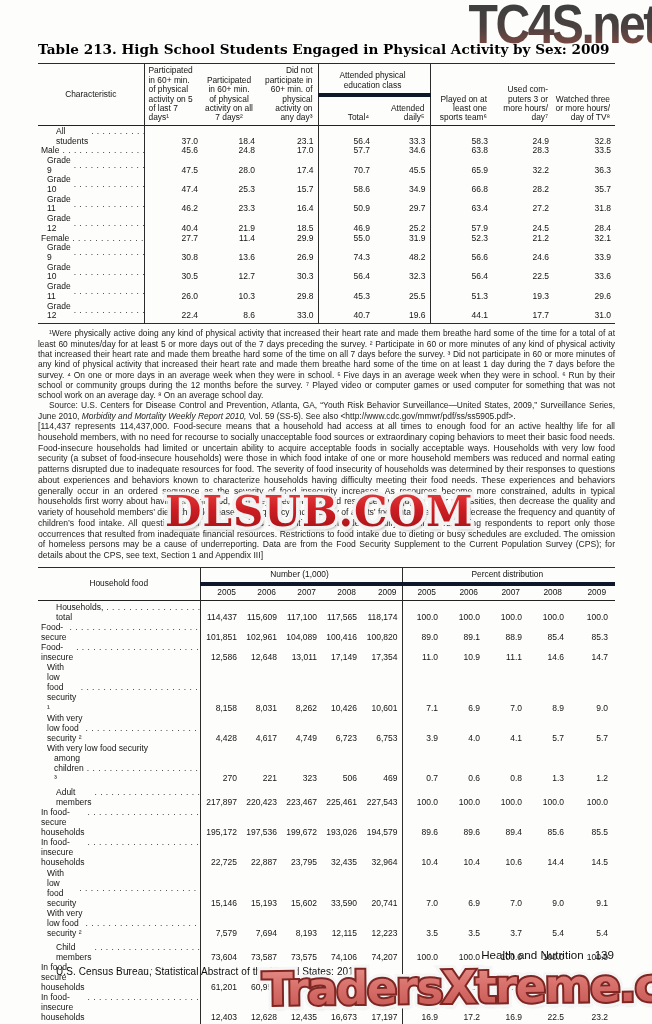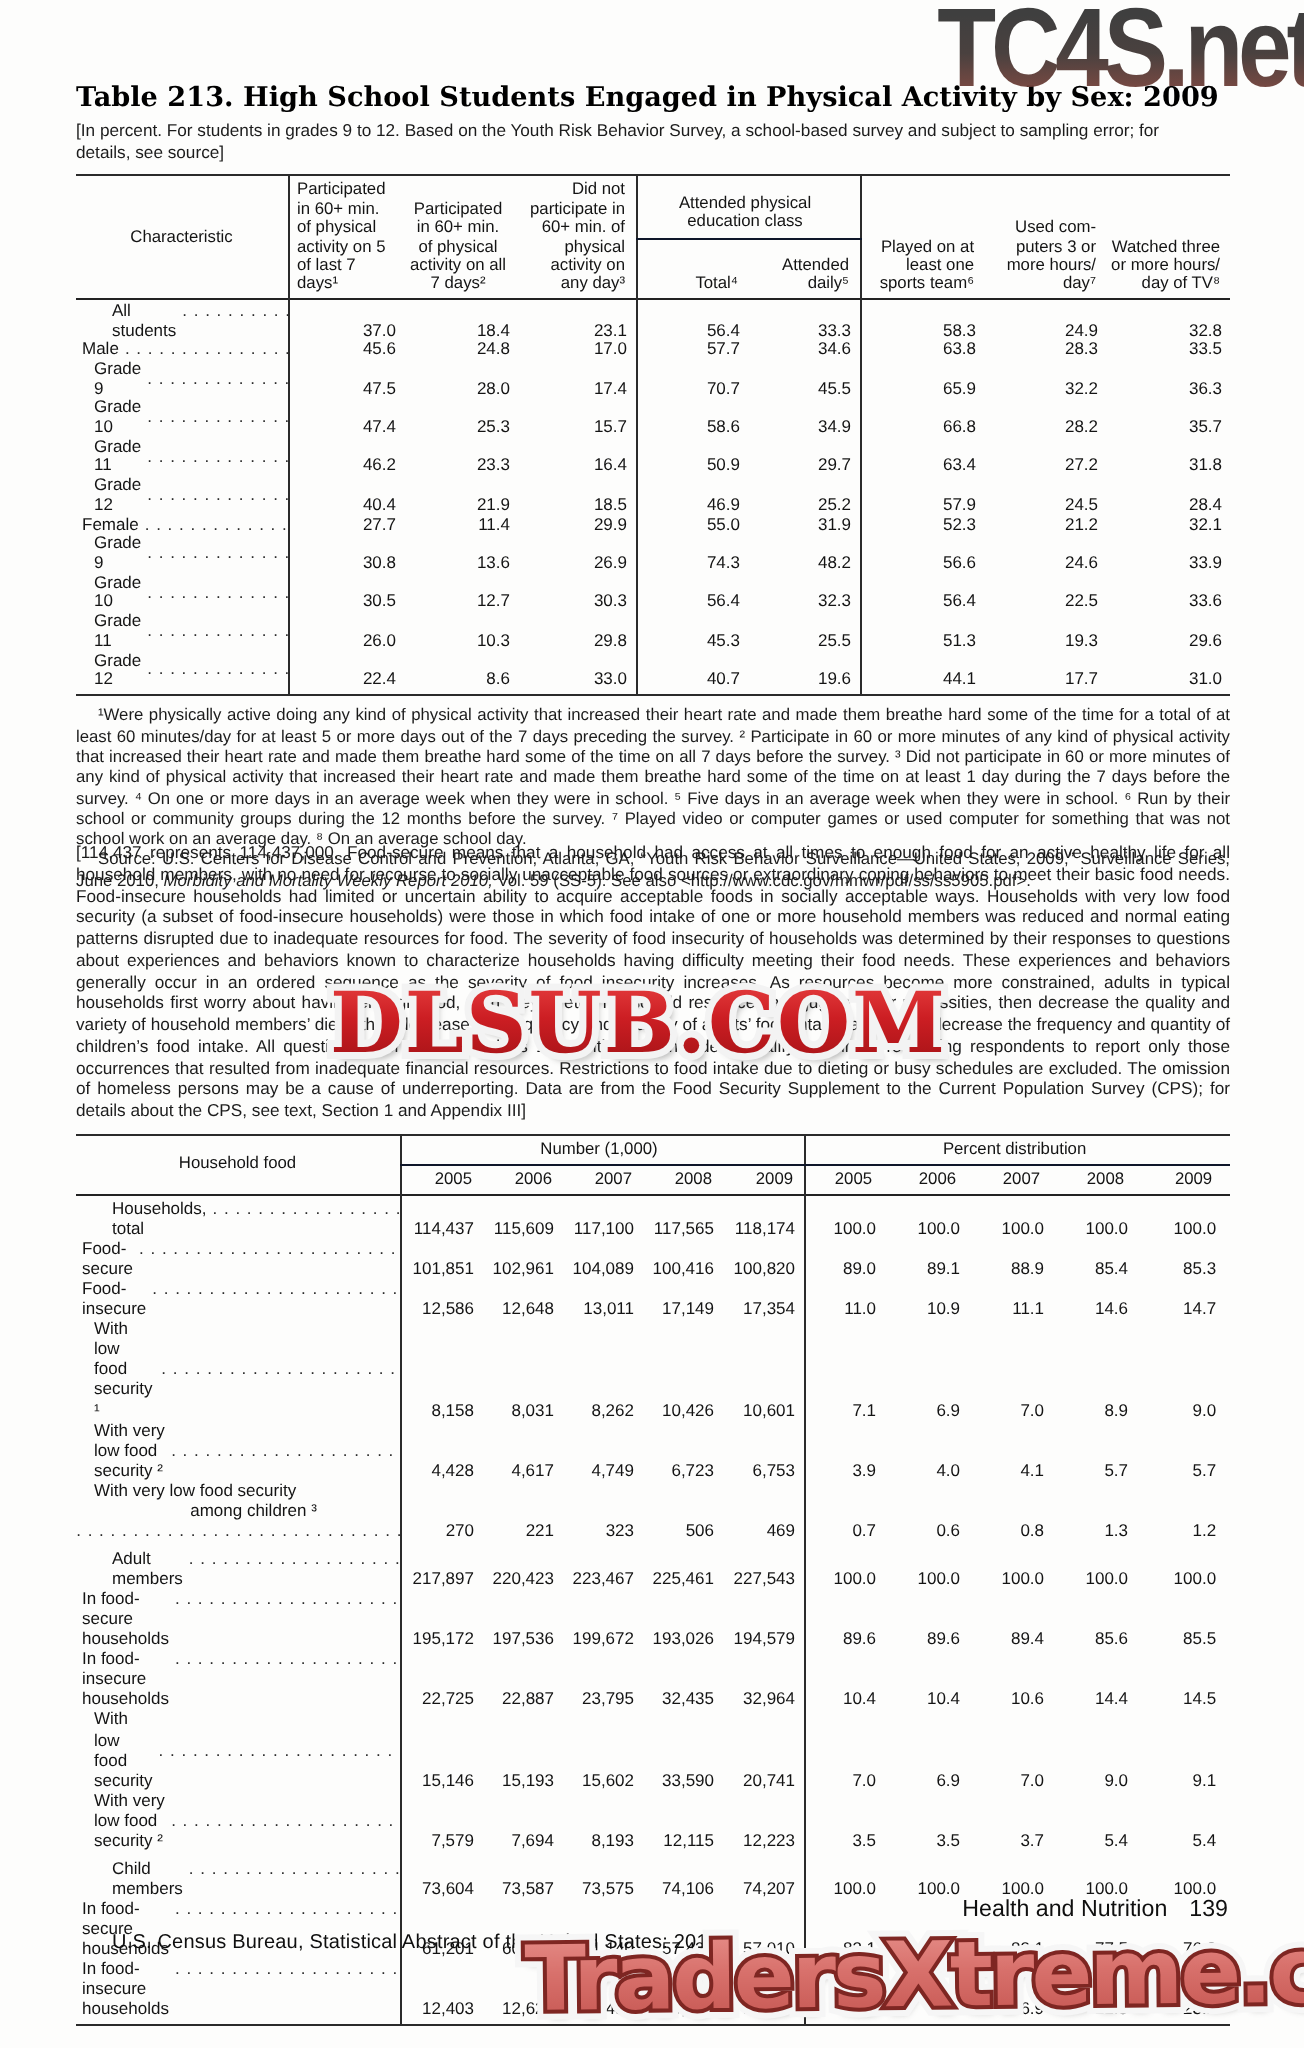--- a/index.html
+++ b/index.html
@@ -31,40 +31,40 @@
     margin-top:6px; font-size:8.5px; color:#141414;
     border-top:1px solid #2b2b2b; border-bottom:1px solid #2b2b2b;
   }
   .t th, .t td { padding:0; font-weight:normal; }
   .t thead { border-bottom:1.5px solid #222; }
   .t thead th { font-size:8.4px; line-height:9.4px; vertical-align:bottom; padding:2px 5px 2px 2px; }
   .t thead th.char { vertical-align:middle; text-align:center; padding:2px; }
   .t thead th.hl { text-align:left;  padding-left:4px; }
   .t thead th.hc { text-align:center; }
   .t thead th.hr { text-align:right; }
-  .t thead th.span2 { text-align:center; border-bottom:1px solid #0f172a; padding-bottom:3px; }
+  .t thead th.span2 { text-align:center; border-bottom:4px solid #0f172a; padding-bottom:3px; }
   .t tbody td { vertical-align:bottom; line-height:9.7px; }
   .t214 tbody td { line-height:10.1px; }
   .t tbody tr:first-child td { padding-top:1px; }
   .t tbody tr:last-child  td { padding-bottom:2.5px; }
   .t tbody tr.gap td { padding-top:3.5px; }
   .vl { border-left:1px solid #2b2b2b; }
   .b  { font-weight:bold; }
 
   td.num, td.pct { text-align:right; padding-right:4px; white-space:nowrap; }
   td.pct { padding-right:7px; }
   .t213 td.num { padding-right:4px; }
   th.year { text-align:right; padding:1px 6px 2px 0; }
   th.year.py { padding-right:9px; }
 
   td.lbl .lr { display:flex; align-items:baseline; padding-left:3px; overflow:hidden; }
   td.lbl.ind1 .lr { padding-left:9px;align-items:center; }
   td.lbl.ind2 .lr { padding-left:18px; }
   td.lbl .lr.l2 { padding-left:16px; }
-  td.lbl.ind1 .lr.l2 { padding-left:16px;flex-direction:column; }
+  td.lbl.ind1 .lr.l2 { padding-left:16px; }
   .dots { flex:1 1 auto; overflow:hidden; white-space:nowrap; padding-left:3px; color:#2a2a2a; letter-spacing:0.5px; }
 
   
   .footer-right { position:absolute; right:38px; top:948px; font-size:11.6px; color:#0f0f0f; display:flex; gap:11px; }
   .credit { position:absolute; left:56px; top:966px; font-size:10px; color:#0f0f0f; letter-spacing:0.1px; }
 
   
   .wm-top {
     position:absolute; top:-9px; right:-5px; z-index:30;
     font-family:"Liberation Sans", sans-serif; font-weight:bold;
@@ -92,21 +92,20 @@
 </style>
 </head>
 <body>
 
 <div class="page">
 
   <div class="wm-top">TC4S.net</div>
 
   <div class="s213">
     <div class="title">Table 213. High School Students Engaged in Physical Activity by Sex: 2009</div>
-    <div class="note">[In percent. For students in grades 9 to 12. Based on the Youth Risk Behavior Survey, a school-based survey and subject to sampling error; for details, see source]</div>
 
     <table class="t t213">
       <colgroup>
         <col style="width:106px">
           <col style="width:58px">
           <col style="width:57px">
           <col style="width:59px">
         <col style="width:56px">
           <col style="width:56px">
           <col style="width:62px">

